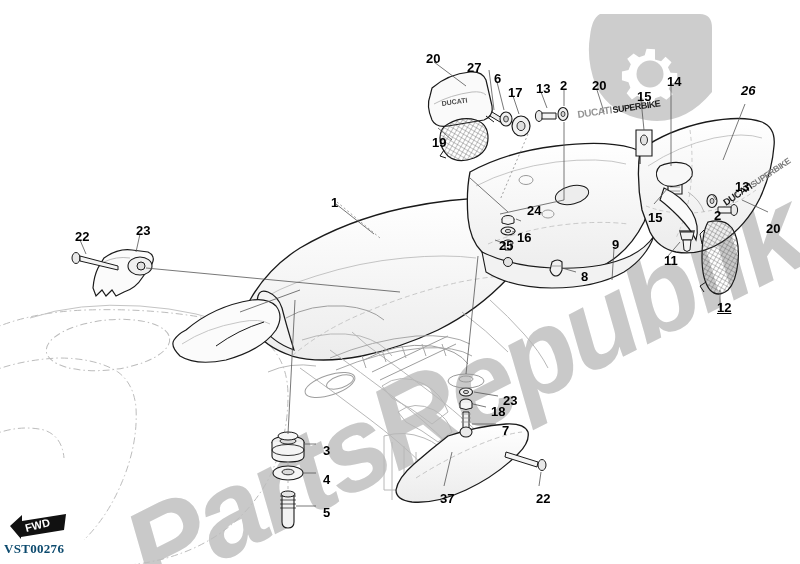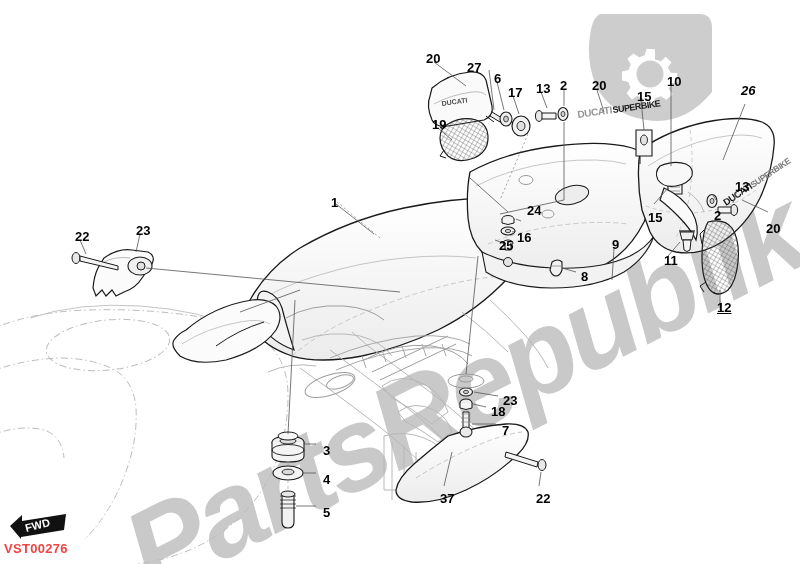--- a/index.html
+++ b/index.html
@@ -4,21 +4,21 @@
 <style>
   html,body{margin:0;padding:0;background:#ffffff;}
   body{width:800px;height:564px;overflow:hidden;
        font-family:"Liberation Sans",sans-serif;}
   #stage{position:relative;width:800px;height:564px;background:#fff;}
   #stage svg{position:absolute;left:0;top:0;}
   .callout{position:absolute;font-family:"Liberation Sans",sans-serif;
            font-weight:bold;font-size:13px;color:#000;line-height:1;
            white-space:nowrap;}
   #diagcode{position:absolute;left:4px;top:541px;font-size:13px;
-            font-weight:bold;letter-spacing:.3px;color:#ef4444;}
+            font-weight:bold;letter-spacing:.3px;color:#0c4a6e;font-family:Liberation Serif, serif;}
   #fwd{position:absolute;left:8px;top:512px;width:62px;height:28px;}
   #fwd .fwdtxt{position:absolute;left:17px;top:7px;font-size:11px;
                font-weight:bold;color:#fff;
                transform:rotate(-14deg);letter-spacing:0px;}
 </style>
 </head>
 <body>
 
 <div id="stage">
 
@@ -363,24 +363,24 @@
     </g>
   </svg>
 
   <div class="callout" style="left:426px;top:52px;">20</div>
   <div class="callout" style="left:467px;top:61px;">27</div>
   <div class="callout" style="left:494px;top:72px;">6</div>
   <div class="callout" style="left:508px;top:86px;">17</div>
   <div class="callout" style="left:536px;top:82px;">13</div>
   <div class="callout" style="left:560px;top:79px;">2</div>
   <div class="callout" style="left:592px;top:79px;">20</div>
-  <div class="callout" style="left:667px;top:75px;">10</div>
+  <div class="callout" style="left:667px;top:75px;">14</div>
   <div class="callout" style="left:637px;top:90px;">15</div>
   <div class="callout" style="left:741px;top:84px;font-style:italic;">26</div>
-  <div class="callout" style="left:432px;top:118px;">19</div>
+  <div class="callout" style="left:432px;top:136px;">19</div>
   <div class="callout" style="left:735px;top:180px;">13</div>
   <div class="callout" style="left:766px;top:222px;">20</div>
   <div class="callout" style="left:331px;top:196px;">1</div>
   <div class="callout" style="left:648px;top:211px;">15</div>
   <div class="callout" style="left:714px;top:209px;">2</div>
   <div class="callout" style="left:527px;top:204px;">24</div>
   <div class="callout" style="left:517px;top:231px;">16</div>
   <div class="callout" style="left:612px;top:238px;">9</div>
   <div class="callout" style="left:487px;top:239px;margin-left:12px;">25</div>
   <div class="callout" style="left:75px;top:230px;">22</div>

